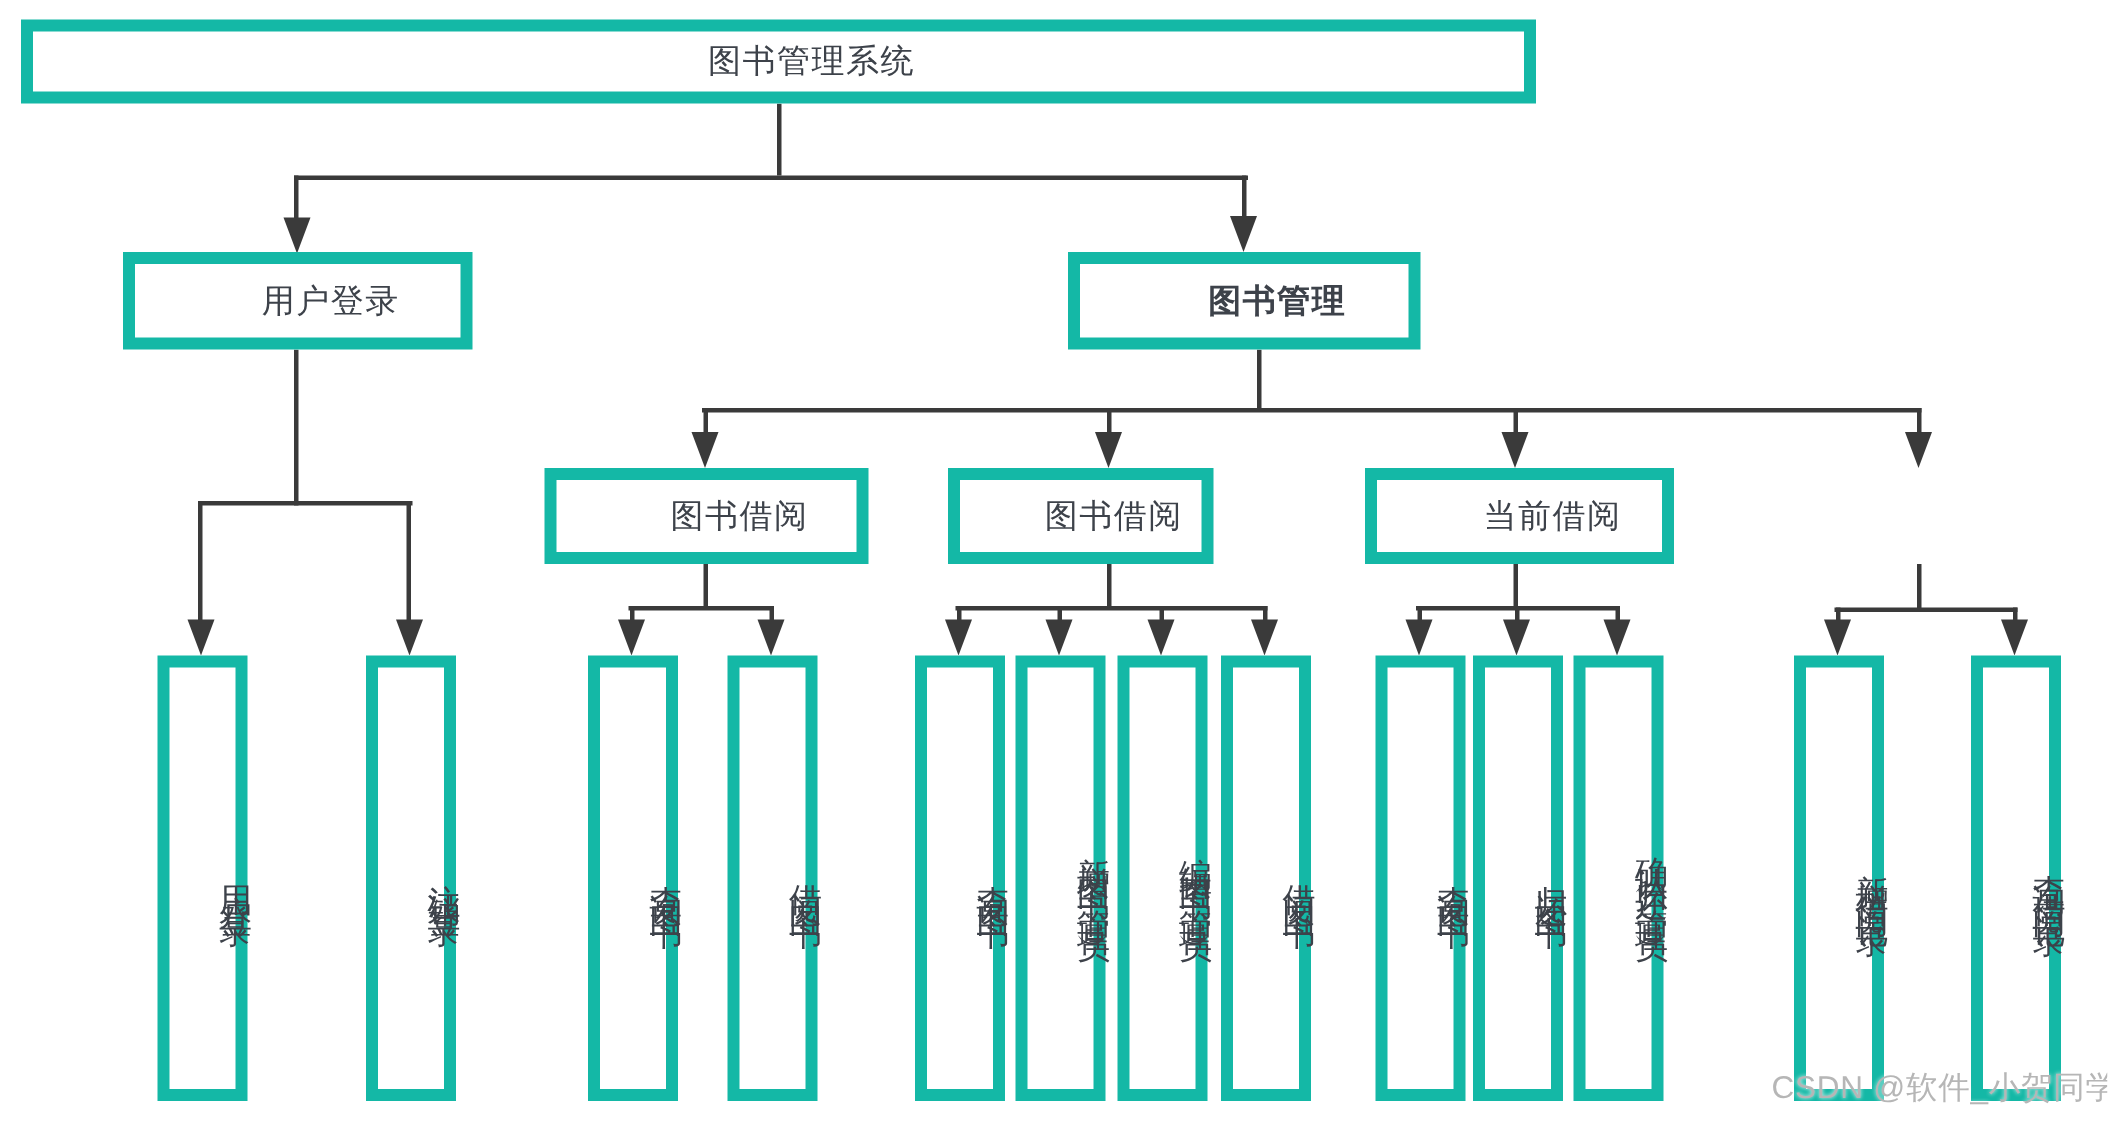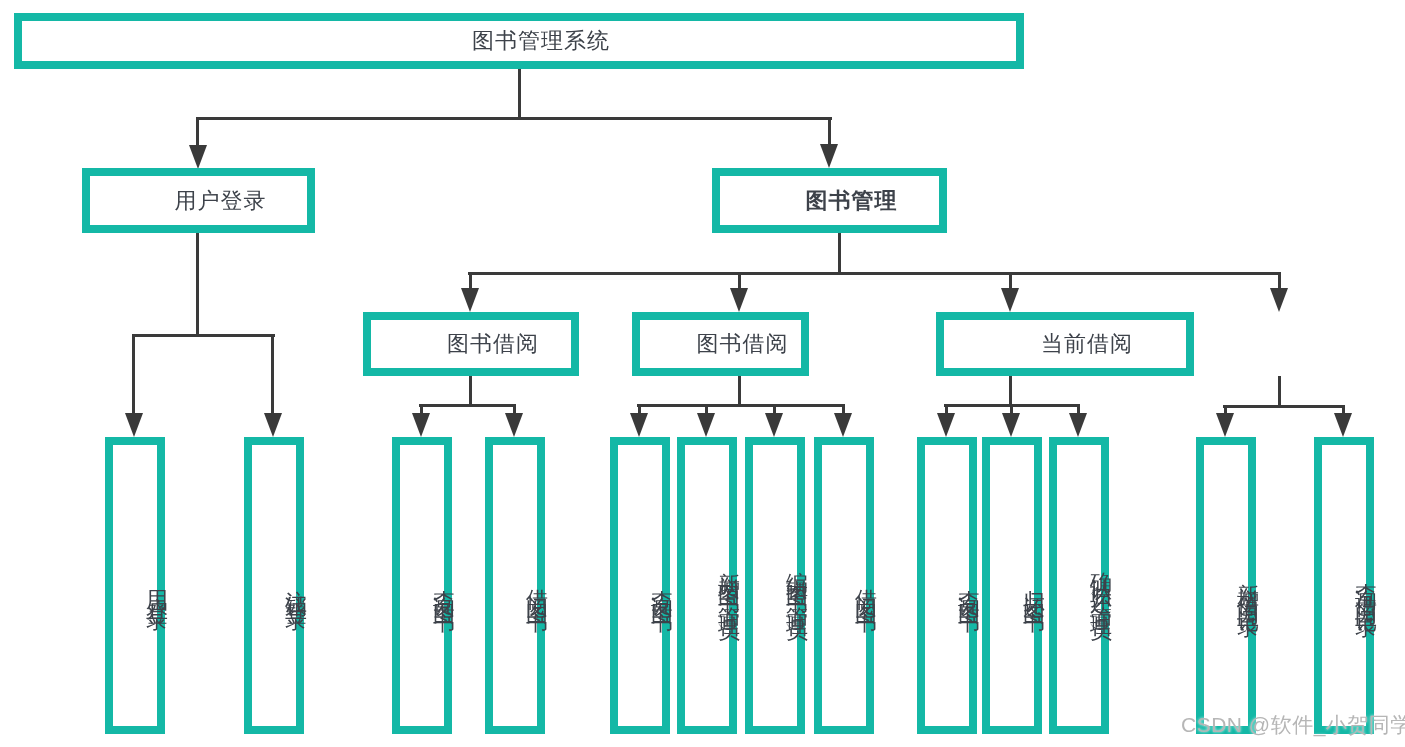--- a/index.html
+++ b/index.html
@@ -55,21 +55,21 @@
     white-space: nowrap;
     text-shadow: 0 0 3px rgba(255,255,255,0.9);
     z-index: 10;
   }
   
   #root      { left: 14px;  top: 13px;  width: 1010px; height: 56px; }
   #l2-user   { left: 82px;  top: 168px; width: 233px;  height: 65px; }
   #l2-mgmt   { left: 712px; top: 168px; width: 235px;  height: 65px; font-weight: bold; }
   #l3-new    { left: 363px; top: 312px; width: 216px;  height: 64px; }
   #l3-borrow { left: 632px; top: 312px; width: 177px;  height: 64px; }
-  #l3-cur    { left: 936px; top: 312px; width: 258px;  height: 64px; }
+  #l3-cur    { left: 910px; top: 312px; width: 206px;  height: 64px; }
   #l3-rec    { left: 1172px;top: 312px; width: 215px;  height: 64px; }
   .col { top: 437px; width: 58px; height: 297px; }
   #a1 { left: 105px; }  #a2 { left: 244px; }
   #b1 { left: 392px; }  #b2 { left: 485px; }
   #c1 { left: 610px; }  #c2 { left: 677px; }  #c3 { left: 745px; }  #c4 { left: 814px; }
   #d1 { left: 917px; }  #d2 { left: 982px; }  #d3 { left: 1049px; }
   #e1 { left: 1196px; } #e2 { left: 1314px; }
 </style>
 </head>
 <body>

